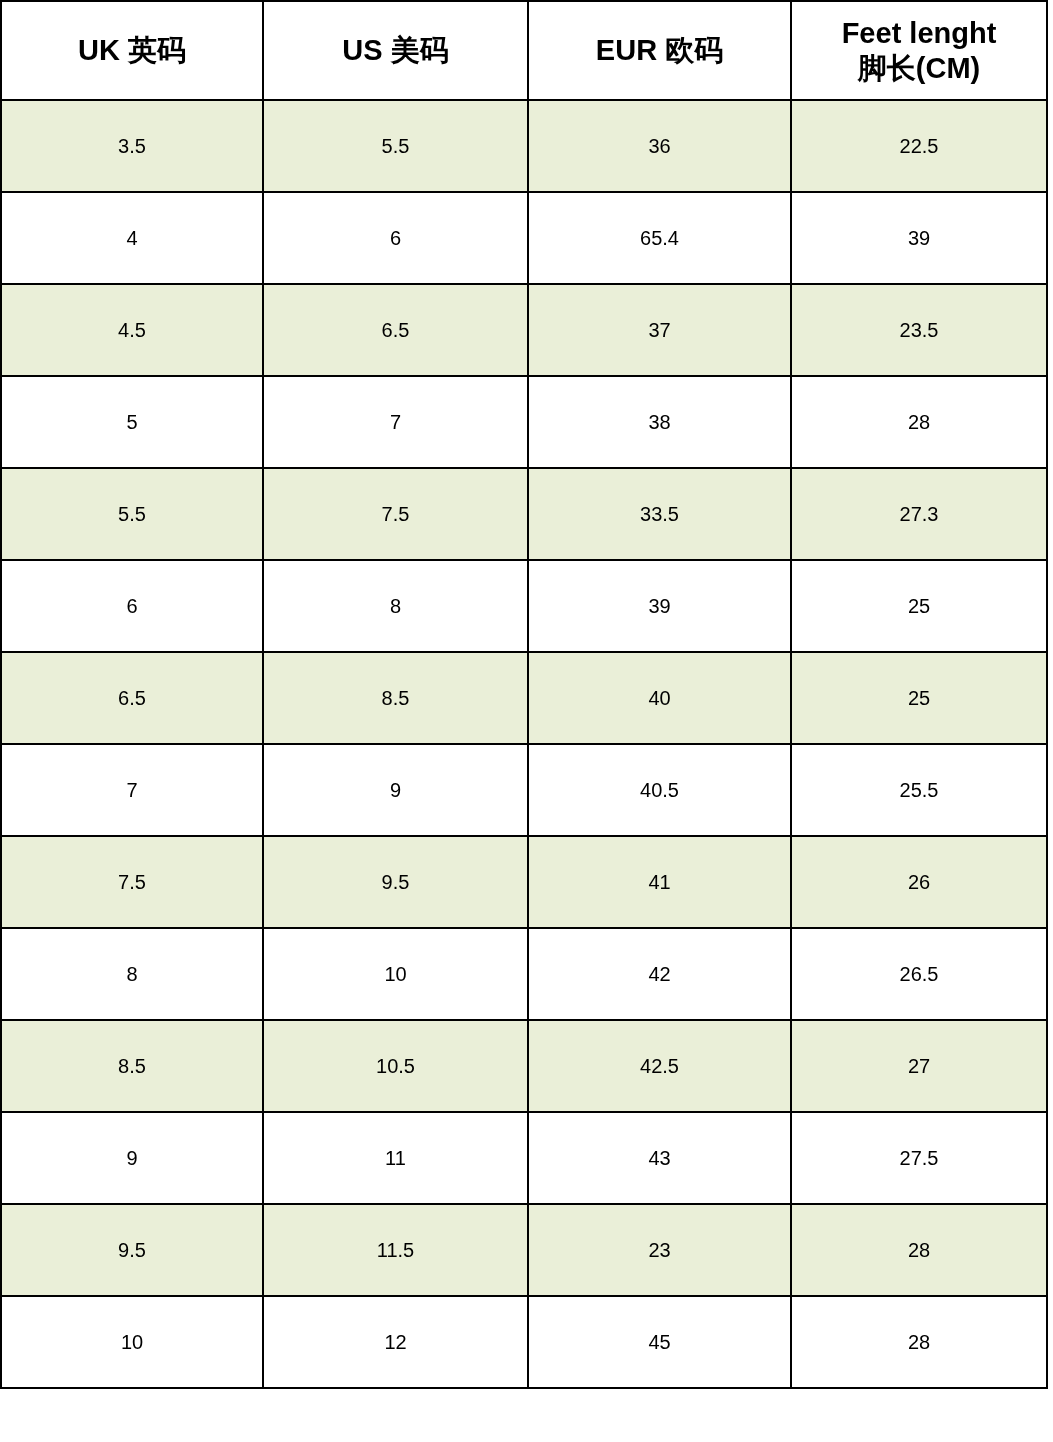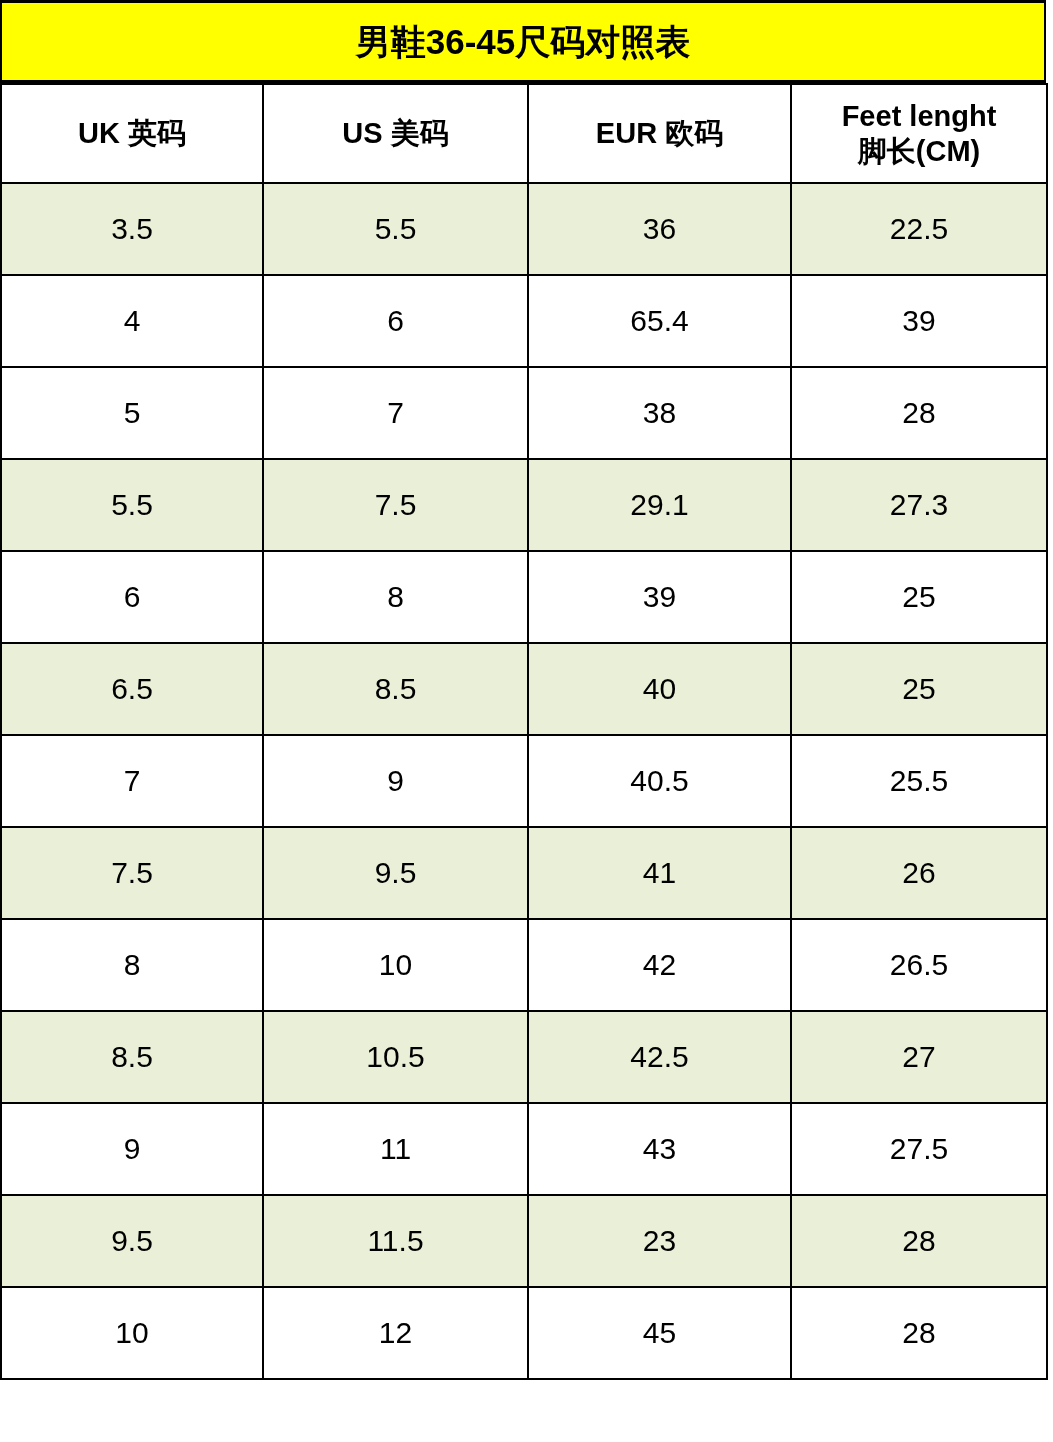--- a/index.html
+++ b/index.html
@@ -78,43 +78,40 @@
     font-weight: bold;
     line-height: 1.22;
   }
   .hdr-two-line {
     display: block;
     line-height: 1.18;
   }
 
   table.size-table tbody td {
     height: 90px;
-    font-size: 30px;
+    font-size: 20px;
     font-weight: normal;
     line-height: 1;
   }
 
   tbody tr.row-alt td {
     background: #EAEFD8;
   }
   tbody tr.row-plain td {
     background: #ffffff;
   }
   tbody tr:last-child td {
     border-bottom: 2px solid #000000;
   }
 </style>
 </head>
 <body>
 
 <div class="sheet">
 
-  <div class="title-bar">
-    <span class="title-text">男鞋36-45尺码对照表</span>
-  </div>
 
   <table class="size-table">
     <colgroup>
       <col class="c1">
         <col class="c2">
         <col class="c3">
         <col class="c4">
     </colgroup>
     <thead>
       <tr>
@@ -133,30 +130,36 @@
           <td>5.5</td>
           <td>36</td>
           <td>22.5</td>
         </tr>
         <tr class="row-plain">
           <td>4</td>
           <td>6</td>
           <td>65.4</td>
           <td>39</td>
         </tr>
+        <tr class="row-alt">
+          <td>4.5</td>
+          <td>6.5</td>
+          <td>37</td>
+          <td>23.5</td>
+        </tr>
         <tr class="row-plain">
           <td>5</td>
           <td>7</td>
           <td>38</td>
           <td>28</td>
         </tr>
         <tr class="row-alt">
           <td>5.5</td>
           <td>7.5</td>
-          <td>29.1</td>
+          <td>33.5</td>
           <td>27.3</td>
         </tr>
         <tr class="row-plain">
           <td>6</td>
           <td>8</td>
           <td>39</td>
           <td>25</td>
         </tr>
         <tr class="row-alt">
           <td>6.5</td>

